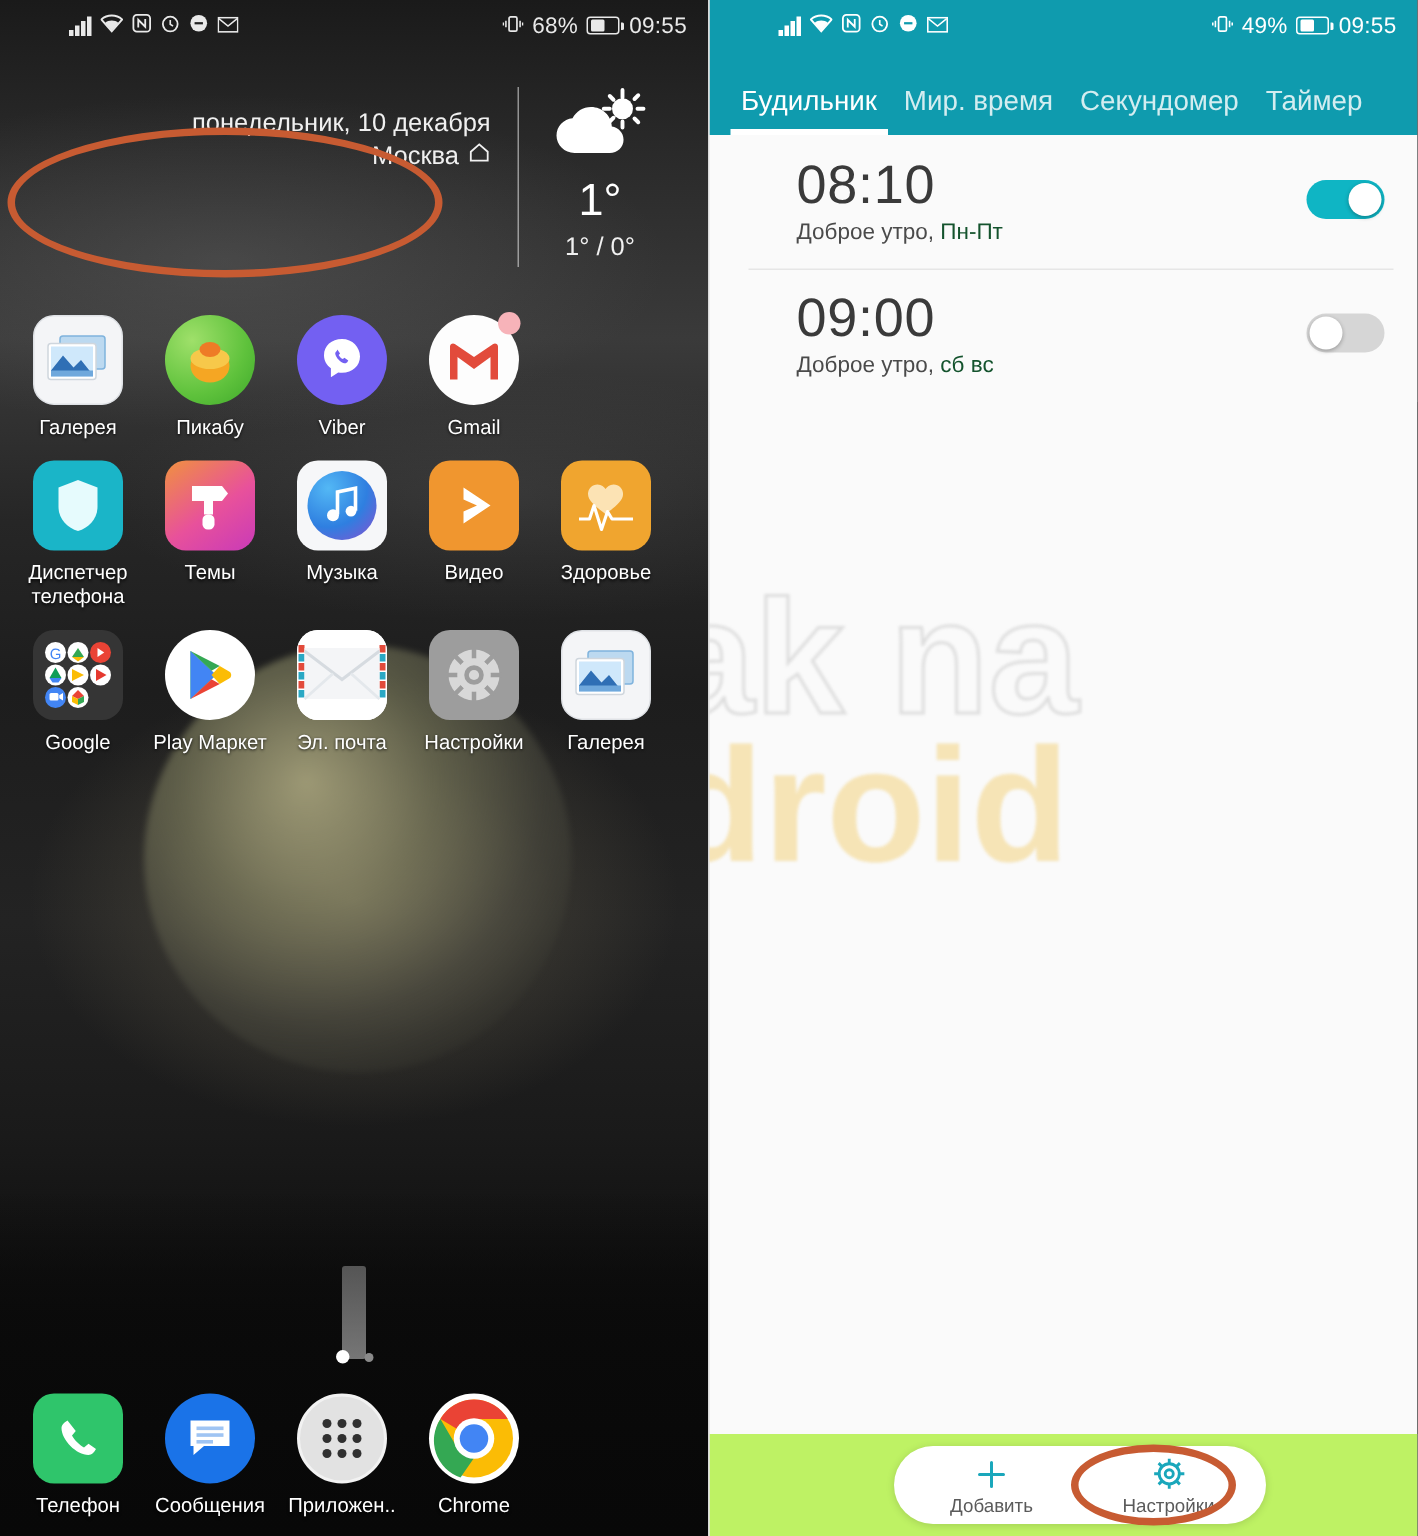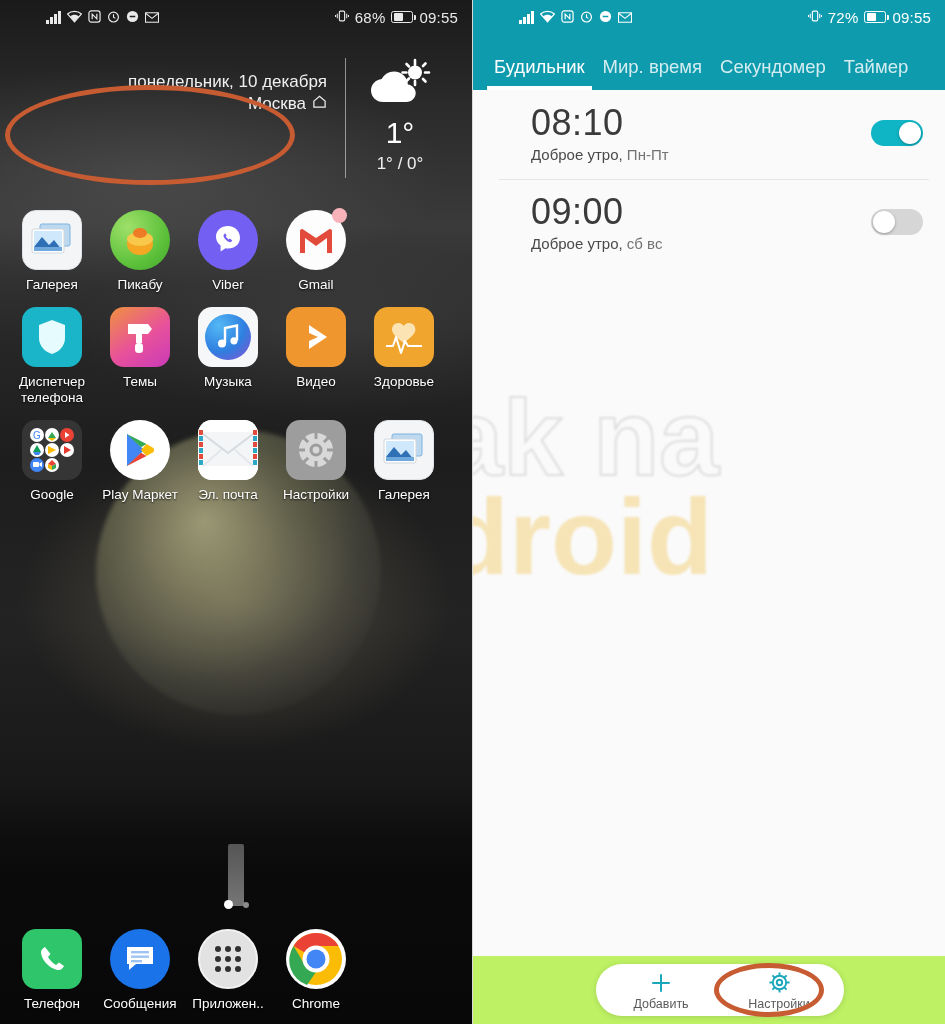--- a/index.html
+++ b/index.html
@@ -102,21 +102,21 @@
   .tab.active:after { content:""; position:absolute; left:2px; right:2px; bottom:0; height:4px; background:#fff; }
 
   .alarm-list { background:#fafafa; }
   .alarm {
     display:flex; align-items:center; padding:14px 22px 16px 26px; position:relative;
   }
   .alarm + .alarm:before { content:""; position:absolute; left:26px; right:16px; top:0; height:1px; background:#e6e6e6; }
   .alarm-info { flex:1;margin-left:32px; }
   .alarm-time { font-size:36px; font-weight:300; color:#3a3a3a; letter-spacing:.5px; line-height:1.05; }
   .alarm-sub { font-size:15px; color:#4a4a4a; margin-top:4px; }
-  .alarm-sub .days { color:#737373; }
+  .alarm-sub .days { color:#14532d; }
   .toggle { width:52px; height:26px; border-radius:13px; position:relative; flex:none; }
   .toggle.on { background:#0fb5c4; }
   .toggle.off { background:#d6d6d6; }
   .toggle i { position:absolute; top:2px; width:22px; height:22px; border-radius:50%; background:#fff; box-shadow:0 1px 3px rgba(0,0,0,.3); display:block;}
   .toggle.on i { right:2px; }
   .toggle.off i { left:2px; }
 
   .watermark {
     position:absolute; left:-30px; top:388px; width:560px; text-align:left;
     font-size:108px; font-weight:700; line-height:.92; pointer-events:none; user-select:none;
@@ -570,21 +570,21 @@
               </svg>
           </span>
         </div>
         <div class="sb-right">
           <span class="sb-ico">
             <svg width="14" height="14" viewBox="0 0 16 14">
                 <rect x="5" y="1.5" width="6" height="11" rx="1.2" fill="none" stroke="#fff" stroke-width="1.3"></rect>
                 <path d="M2.6 4.5v5M0.6 5.8v2.4M13.4 4.5v5M15.4 5.8v2.4" stroke="#fff" stroke-width="1.2"></path>
               </svg>
           </span>
-          <span class="sb-text">72%</span>
+          <span class="sb-text">49%</span>
           <span class="batt">
               <i></i>
             </span>
           <span class="sb-text">09:55</span>
         </div>
       </div>
 
       <div class="tabs">
         <div class="tab active">Будильник</div>
         <div class="tab">Мир. время</div>

